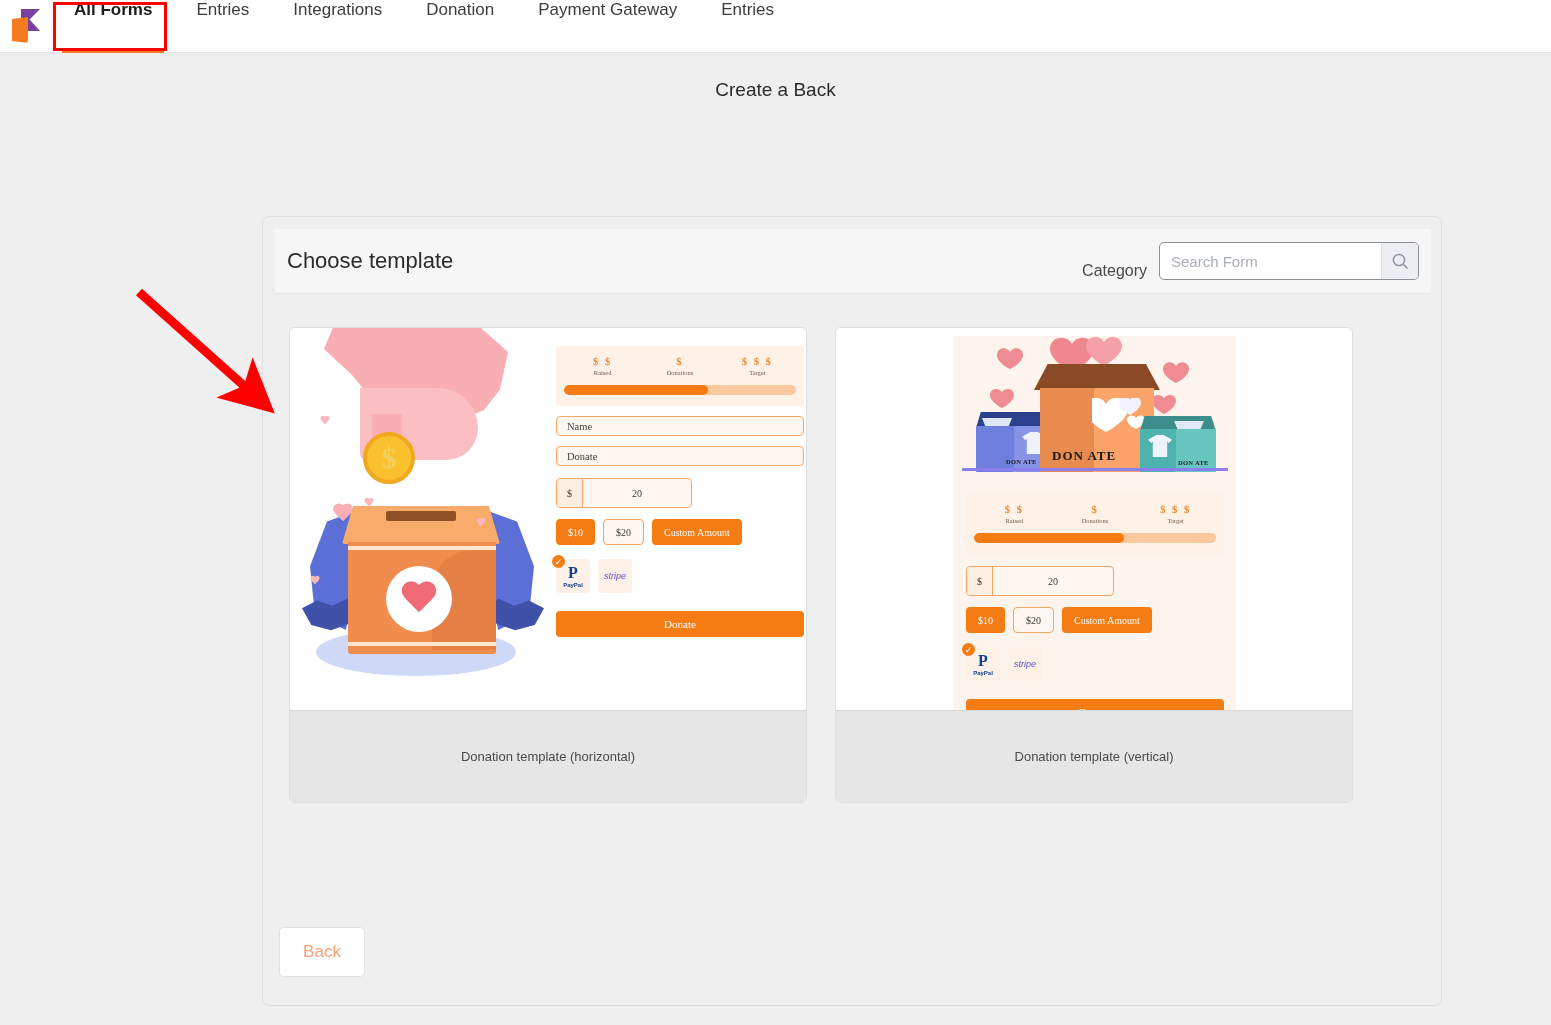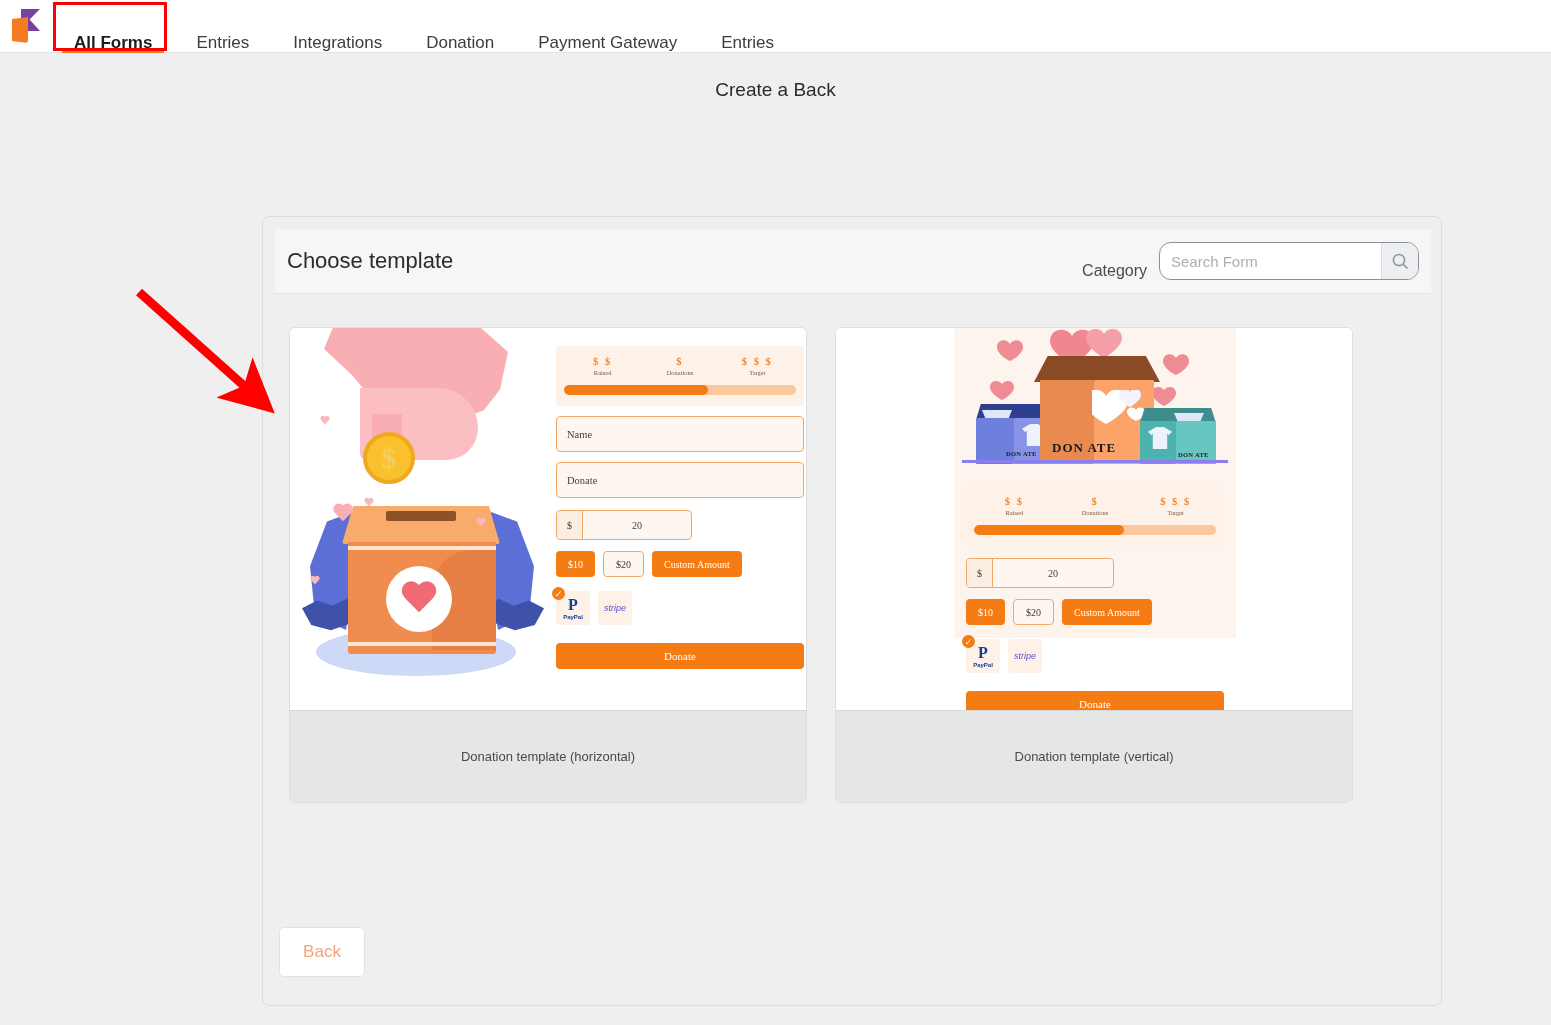--- a/index.html
+++ b/index.html
@@ -31,21 +31,21 @@
     width: 16px; height: 26px;
     background: #f47b20;
     border-radius: 2px 0 3px 3px;
     clip-path: polygon(0 8%, 100% 0, 100% 100%, 0 92%);
   }
   .nav { display: flex; align-items: center; height: 53px; }
   .nav-item {
     position: relative;
     font-size: 17px; color: #3c3c3c;
     padding: 0 22px; height: 53px;
-    display: flex; align-items: flex-end;
+    display: flex; align-items: flex-start;
     cursor: pointer; white-space: nowrap;
   }
   .nav-item.active { font-weight: bold; color: #1d1d1d; }
   .nav-item.active::after {
     content: ""; position: absolute; left: 10px; right: 10px; bottom: 0;
     height: 3px; background: #f47b20;
   }
   .nav-annot {
     position: absolute;
     left: 53px; top: 2px; width: 114px; height: 49px;
@@ -96,21 +96,21 @@
   .cat-select {
     width: 220px; height: 38px; border: 1px solid #d6dae0;
     border-radius: 5px; background: #f1f2f4;
     display: flex; align-items: center; padding: 0 10px;
     font-size: 15px; color: #a9aeb6; cursor: pointer;
     justify-content: space-between;
   }
   .chev { color: #9aa0a8; font-size: 13px; }
   .search-box {
     width: 260px; height: 38px; border: 1px solid #8b8f96;
-    border-radius: 12px; background: #ffffff;
+    border-radius: 5px; background: #ffffff;
     display: flex; align-items: center; overflow: hidden;
   }
   .search-input {
     flex: 1; height: 100%; border: none; outline: none;
     padding: 0 11px; font-size: 15px; color: #333;
     font-family: "Liberation Sans", sans-serif; background: transparent;
   }
   .search-input::placeholder { color: #a9aeb6; }
   .search-btn {
     width: 60px; height: 100%; background: #eceef1;
@@ -142,21 +142,21 @@
   .stats-row { display: flex; }
   .stat { flex: 1; text-align: center; }
   .stat-sym { font-size: 10.5px; color: #f0882a; letter-spacing: 2px; font-weight: bold;
               font-family: "Liberation Serif", serif; }
   .stat-lab { font-size: 6.5px; color: #7a5a48; margin-top: 2px;
               font-family: "Liberation Serif", serif; }
   .prog-track { margin-top: 9px; height: 10px; border-radius: 6px; background: #fbc79c; overflow: hidden; }
   .prog-fill { height: 100%; background: #f57c12; border-radius: 6px; }
 
   .tf {
-    margin-top: 10px; height: 36px; border: 1px solid #f3a764; border-radius: 4px;
+    margin-top: 10px; height: 20px; border: 1px solid #f3a764; border-radius: 4px;
     background: #fef7f1; display: flex; align-items: center; padding: 0 10px;
     font-size: 10.5px; color: #3d3d3d; font-family: "Liberation Serif", serif;
   }
   .amt-row {
     margin-top: 12px; height: 30px; width: 136px; display: flex;
     border: 1px solid #f3a764; border-radius: 4px; overflow: hidden; background: #fef7f1;
   }
   .amt-sym { width: 26px; display: flex; align-items: center; justify-content: center;
              font-size: 10px; color: #3d3d3d; border-right: 1px solid #f3a764;
              background: #fdeee2; font-family: "Liberation Serif", serif; }
@@ -185,21 +185,21 @@
   .pp-name { font-size: 6px; color: #123f8e; font-weight: bold; margin-top: 1px; }
   .stripe-name { font-size: 9px; color: #5b4fcf; font-weight: normal; font-style: italic; }
   .donate-btn {
     margin-top: 18px; height: 26px; border-radius: 4px; background: #f57c12;
     color: #ffffff; font-size: 11px; display: flex; align-items: center;
     justify-content: center; font-family: "Liberation Serif", serif;
   }
 
   
   .c2-inner {
-    position: absolute; left: 118px; top: 0; width: 282px; height: 310px;
+    position: absolute; left: 118px; top: 8px; width: 282px; height: 382px;
     background: #fdf4ee;
   }
   .c2-illus { position: relative; width: 282px; height: 152px; }
   .c2-body { padding: 6px 12px 0; }
 
   
   .hand {
     position: absolute; left: 18px; top: -8px; width: 200px; height: 145px;
     background: #f9aeb3;
     clip-path: polygon(14% 0%, 82% 0%, 100% 22%, 96% 48%, 88% 62%, 74% 70%,

